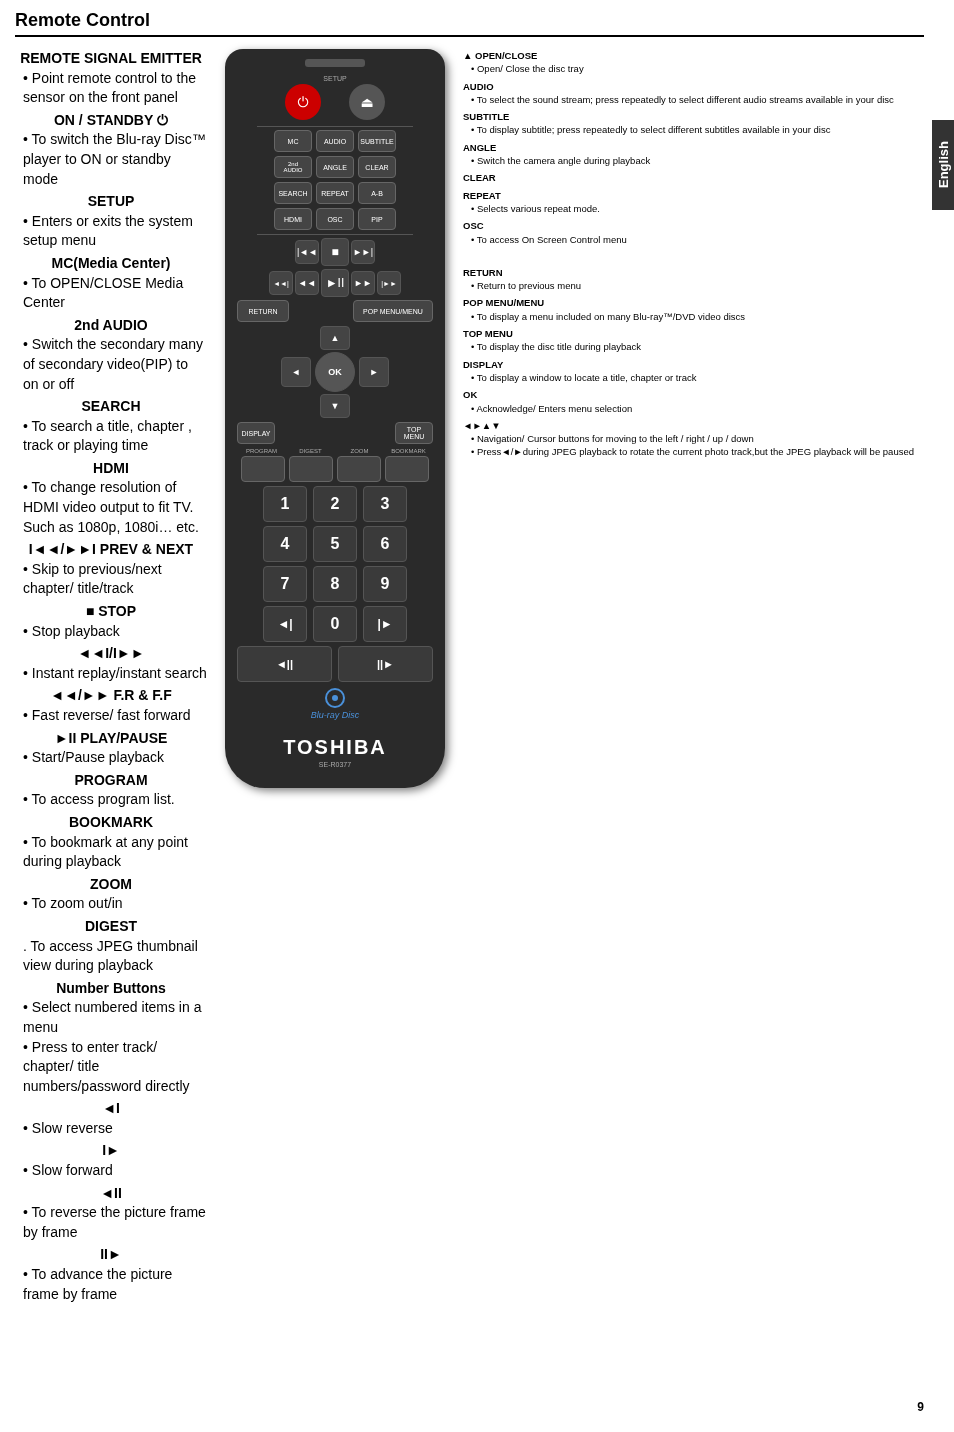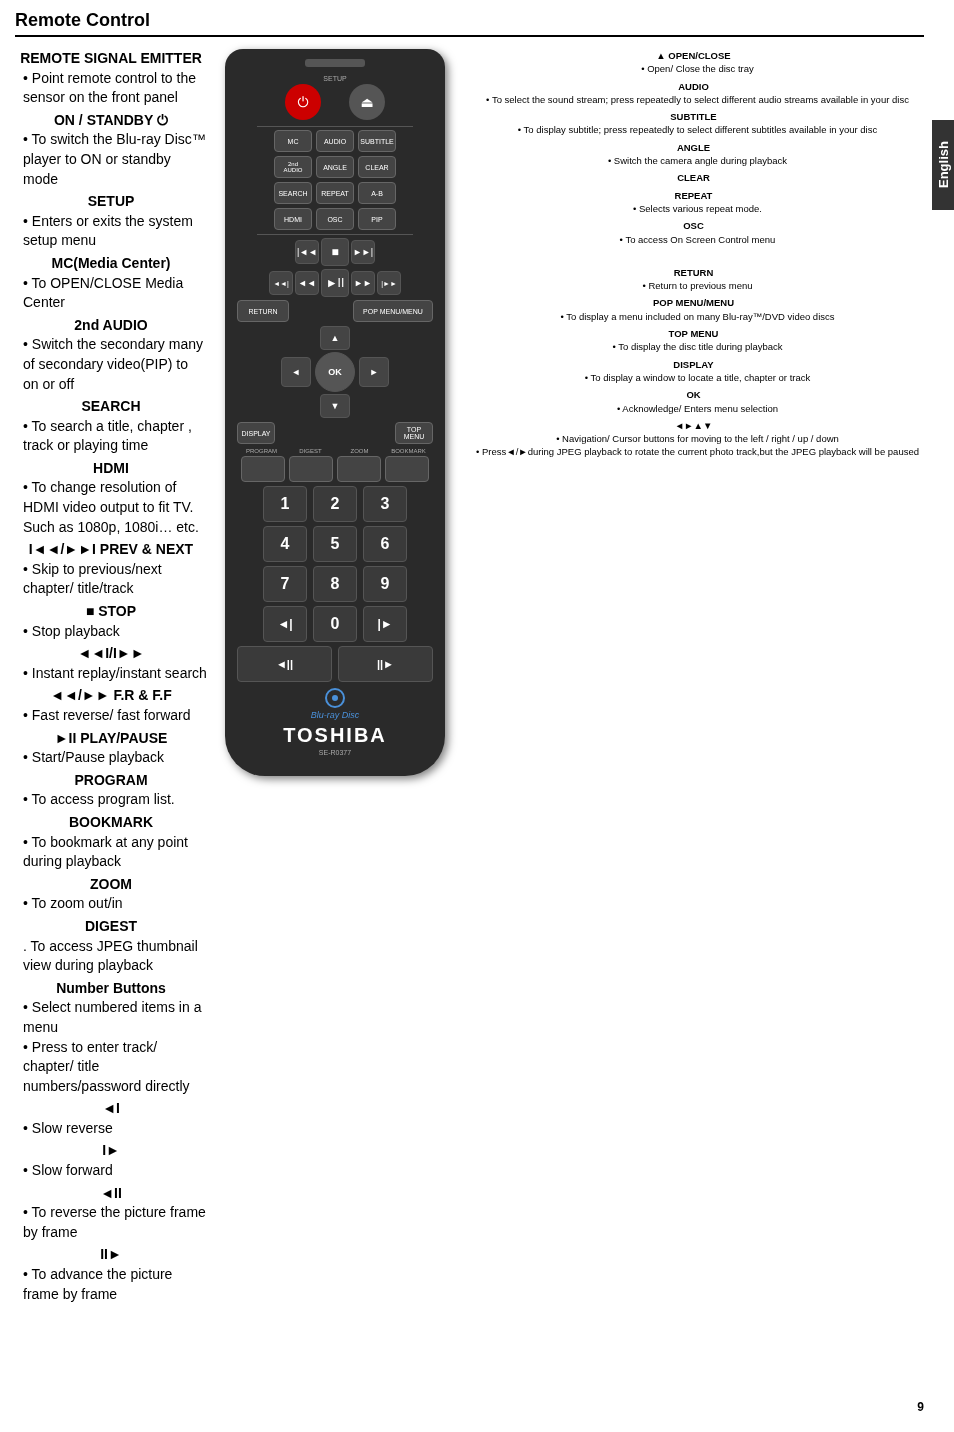--- a/index.html
+++ b/index.html
@@ -103,21 +103,20 @@
       display: block;
     }
     .left-entry .bullet {
       display: block;
       padding-left: 8px;
     }
 
     
     .right-entry {
       margin-bottom: 4px;
-      text-align: center;
     }
     .right-entry .label {
       font-weight: bold;
     }
     .right-entry .bullet {
       padding-left: 8px;
       display: block;
     }
 
     
@@ -206,21 +205,21 @@
       font-weight: bold;
       display: flex;
       align-items: center;
       justify-content: center;
       cursor: pointer;
     }
 
     
     .bluray-area {
       text-align: center;
-      margin: 6px 0 4px;
+      margin: 6px 0 16px;
       color: #4a90d9;
       font-size: 9px;
       font-style: italic;
     }
 
     
     .toshiba-logo {
       text-align: center;
       font-size: 20px;
       font-weight: bold;

